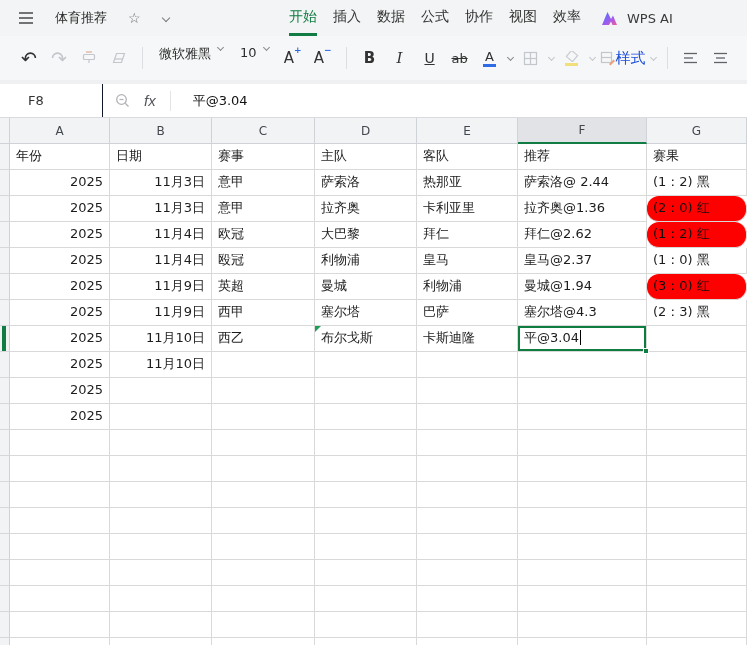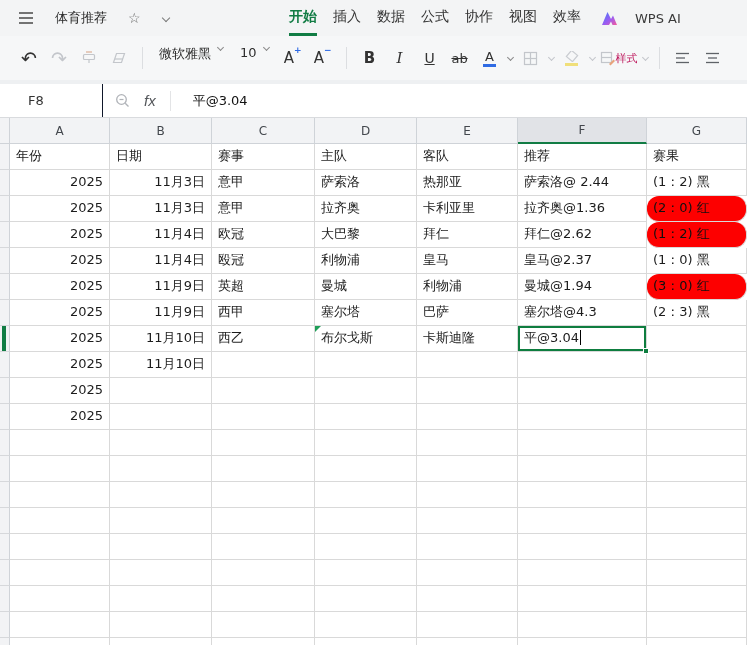--- a/index.html
+++ b/index.html
@@ -11,22 +11,22 @@
   .titlebar { height:36px; background:#f3f4f5; display:flex; align-items:stretch; position:relative; }
   .tb-left { display:flex; align-items:center; padding-left:12px; gap:21px;margin-left:6px; }
   .icon-btn { display:inline-flex; align-items:center; justify-content:center; cursor:pointer; color:#3c3c3c; }
   .doc-title { font-size:13px; color:#2a2a2a; }
   .star { font-size:14px; color:#6a6a6a; }
   .chev { width:8px; height:8px; position:relative; }
   .chev::before { content:""; position:absolute; left:1px; top:1px; width:5px; height:5px;
     border-right:1.3px solid #7a7a7a; border-bottom:1.3px solid #7a7a7a; transform:rotate(45deg); }
   .tabs { position:absolute; left:281px; top:0; height:36px; display:flex; align-items:stretch; }
   .tab { font-size:14px; color:#333; padding:8px 0 5px 0; margin:0 8px; border-bottom:3px solid transparent; cursor:pointer; }
-  .tab.active { color:#117c44; border-bottom-color:#117c44; font-weight:bold; }
-  .wpsai { position:absolute; left:601px; top:0; height:36px; display:flex; align-items:center; gap:17px; cursor:pointer; }
+  .tab.active { color:#117c44; border-bottom-color:#117c44; font-weight:normal; }
+  .wpsai { position:absolute; left:601px; top:0; height:36px; display:flex; align-items:center; gap:9px; cursor:pointer; }
   .wpsai span { font-size:13px; color:#3a3a3a; }
 
   
   .toolbar { height:48px; background:#f6f7f8; border-bottom:4px solid #eef0f2;
     display:flex; align-items:center; padding-left:16px; gap:4px; overflow:hidden; white-space:nowrap; }
   .tbtn { display:inline-flex; align-items:center; justify-content:center; min-width:26px; height:28px;
     border-radius:3px; cursor:pointer; color:#333; font-size:14px; }
   .tbtn.disabled { color:#c3c6cb; cursor:default; }
   .tsep { width:1px; height:22px; background:#dcdee1; margin:0 6px; }
   .undo-glyph { font-size:19px; line-height:1; }
@@ -41,21 +41,21 @@
   .aplus sup { font-size:9px; color:#2f6be4; font-weight:bold; position:relative; top:-4px; }
   .bold-b { font-weight:bold; font-size:15px; }
   .ital-i { font-style:italic; font-family:"DejaVu Serif","Liberation Serif",serif; font-size:15px; }
   .under-u { text-decoration:underline; font-size:14px; }
   .strike-ab { text-decoration:line-through; font-size:13px; }
   .fcolor { display:inline-flex; flex-direction:column; align-items:center; line-height:1; }
   .fcolor .a { font-size:13px; font-weight:500; }
   .fcolor .bar { width:13px; height:3px; background:#2f6be4; margin-top:1px; }
   .fill-ic { display:inline-flex; flex-direction:column; align-items:center; line-height:1; }
   .fill-ic .bar { width:13px; height:3px; background:#f0df7a; margin-top:1px; }
-  .style-lbl { font-size:11px; color:#be185d; }
+  .style-lbl { font-size:15px; color:#1d4ed8; }
 
   
   .formula-bar { height:34px; background:#fff; border-bottom:1px solid #d9dbde; display:flex; align-items:center; }
   .name-box { width:103px; height:100%; display:flex; align-items:center; padding-left:28px;
     font-size:13px; color:#333; border-right:1px solid #0f172a; cursor:text; }
   .fb-icons { display:flex; align-items:center; gap:14px; padding:0 12px; }
   .fx { font-style:italic; font-family:Liberation Sans, sans-serif; font-size:15px; color:#55585c; cursor:pointer; }
   .fb-sep { width:1px; height:20px; background:#e3e4e6; }
   .fb-value { font-size:13px; color:#111; padding-left:10px; flex:1; cursor:text; }
 

